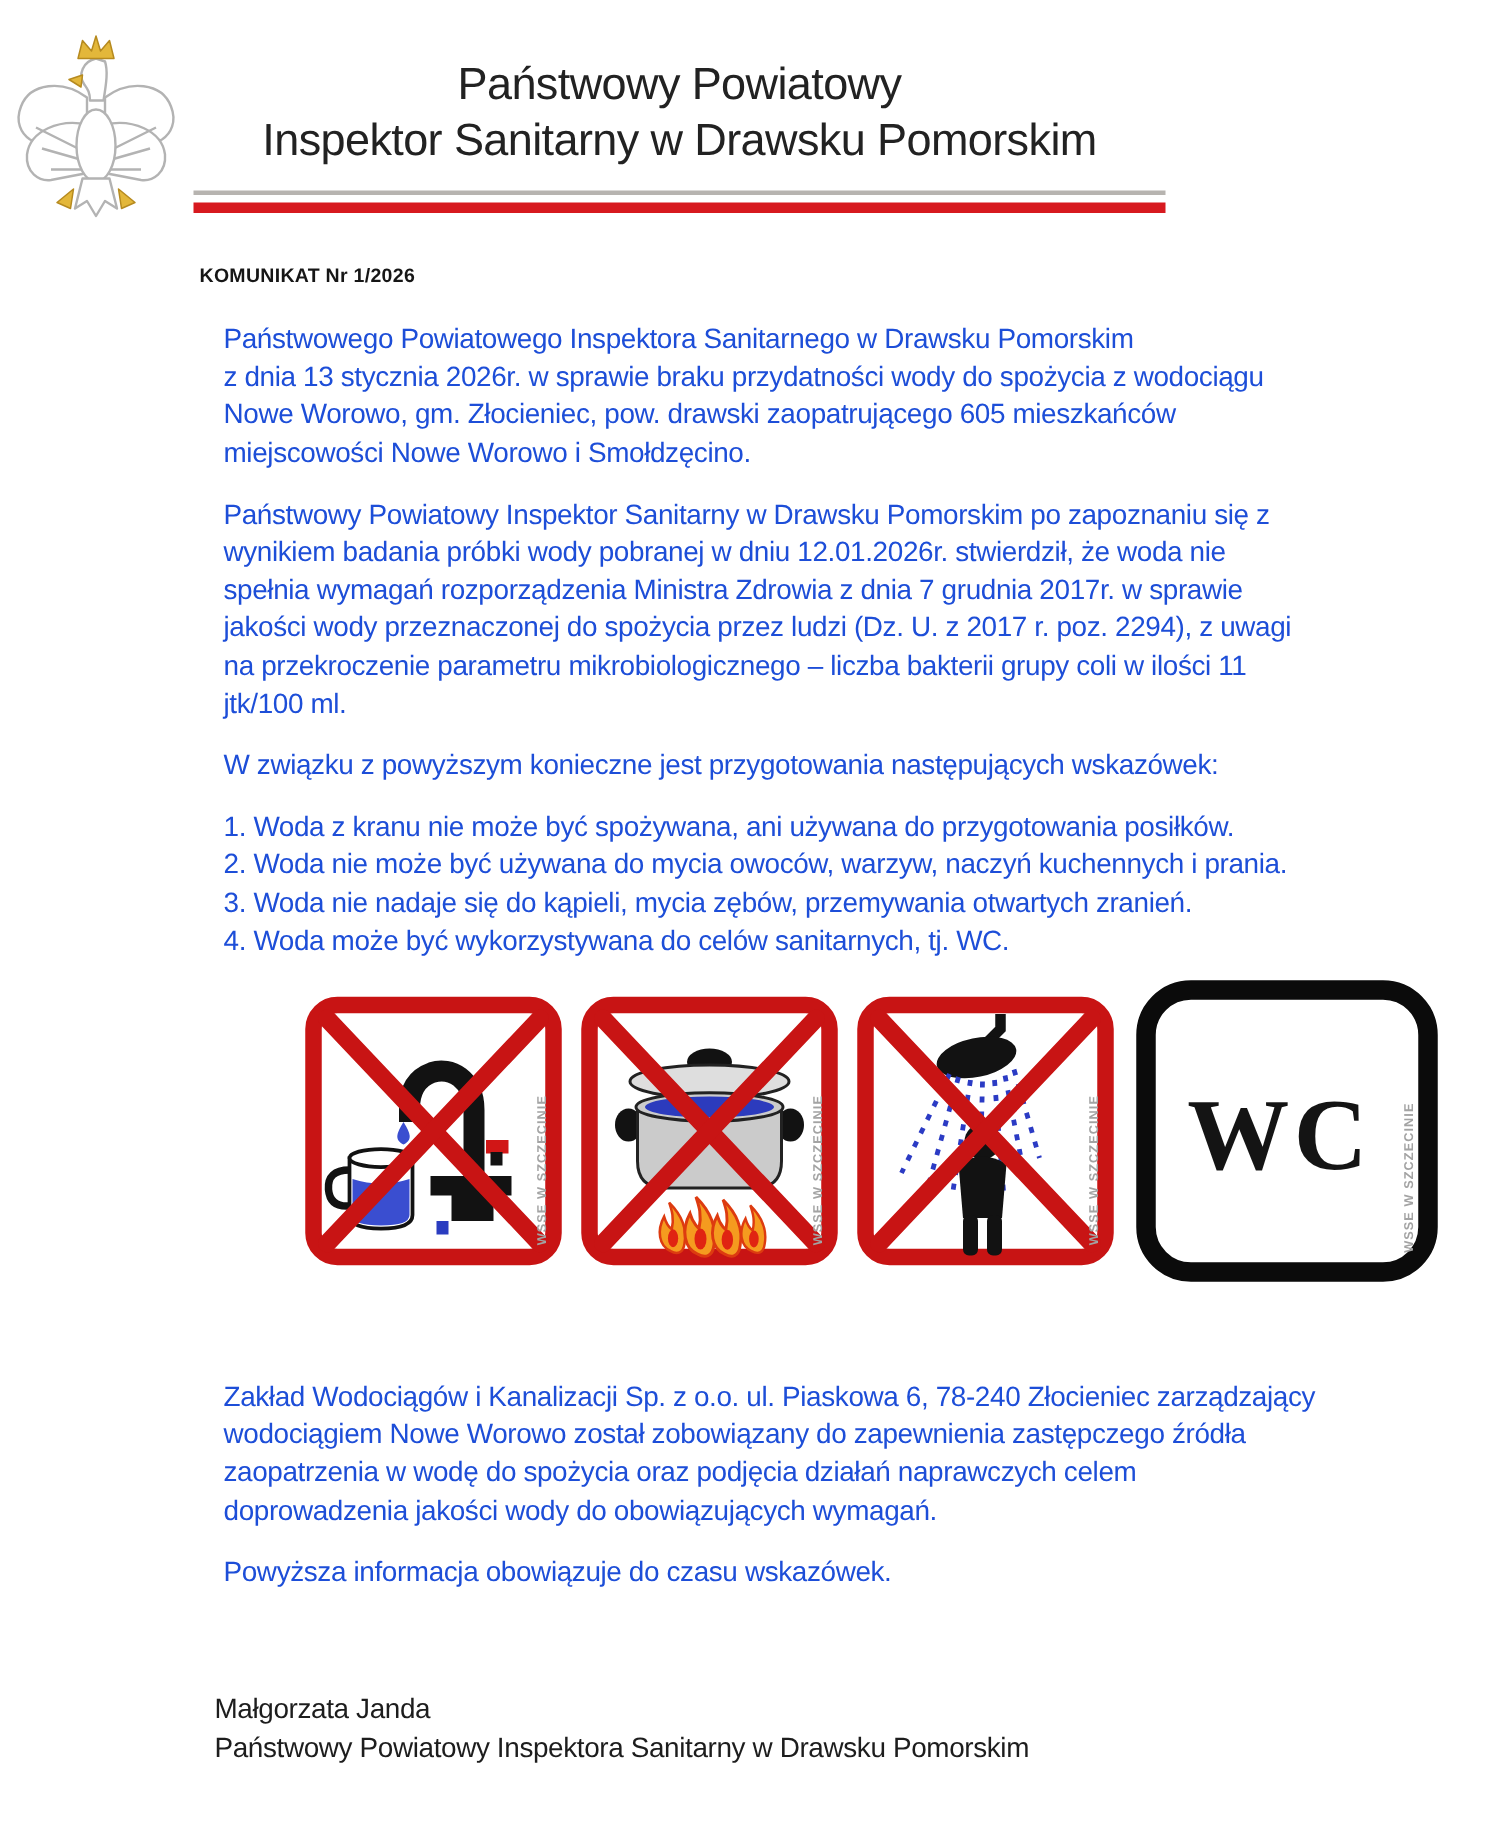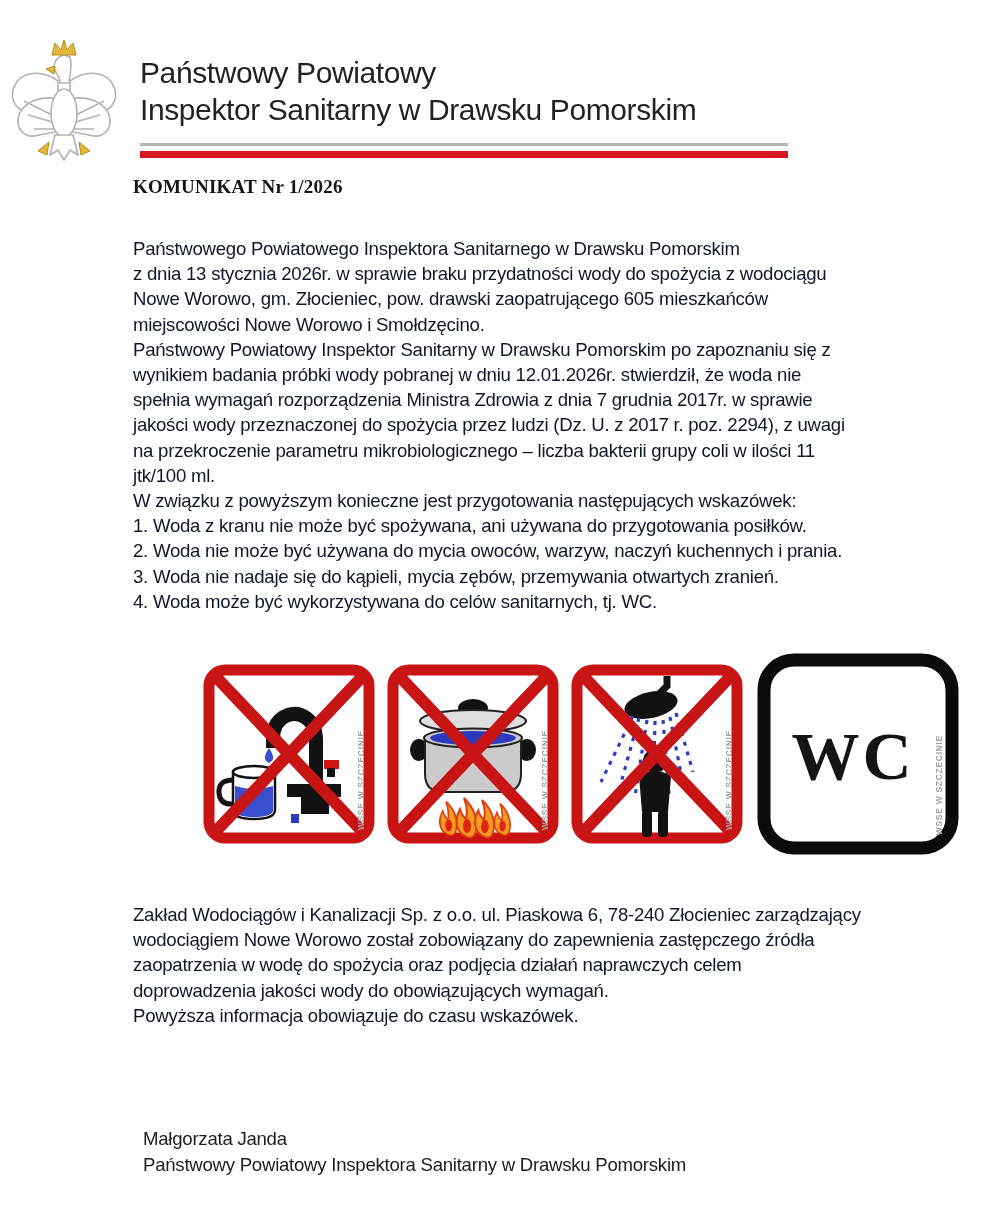--- a/index.html
+++ b/index.html
@@ -1,32 +1,32 @@
 <!DOCTYPE html>
 <html lang="pl"><head>
 <meta charset="utf-8">
 <style>
   html,body{margin:0;padding:0;background:#ffffff;}
   .page{
     position:relative;width:997px;height:1230px;background:#ffffff;
     font-family:"Liberation Sans",sans-serif;color:#1d1d1d;overflow:hidden;
   }
   
-  .letterhead{position:absolute;top:38px;left:8px;display:flex;gap:20px;}
+  .letterhead{position:absolute;top:22px;left:8px;display:flex;gap:9px;text-align:center;}
   .emblem{width:112px;height:136px;flex:0 0 auto;}
   .emblem svg{width:112px;height:136px;display:block;}
   .head-right{margin-top:16px;}
   .org-name{font-size:30px;line-height:37px;color:#222;letter-spacing:-0.4px;font-weight:400;}
   .flag-lines{width:648px;margin-top:15px;}
   .line-gray{height:3px;background:#b7b4b0;}
   .line-red{height:7px;background:#d7191f;margin-top:5px;}
   
   .doc{position:absolute;left:133px;top:176px;width:830px;}
-  .doc-title{font-size:19px;font-weight:bold;margin:0 0 38px 0;letter-spacing:0.2px;color:#161616;font-family:Liberation Serif, serif;}
-  .pre{white-space:pre-line;margin:0;font-size:18.6px;line-height:25.2px;letter-spacing:-0.25px;color:#0f172a;}
+  .doc-title{font-size:13px;font-weight:bold;margin:0 0 22px 0;letter-spacing:0.2px;color:#161616;}
+  .pre{white-space:pre-line;margin:16px;font-size:18.6px;line-height:25.2px;letter-spacing:-0.25px;color:#1d4ed8;}
   
   .pictos{position:absolute;left:203px;top:651px;display:flex;align-items:center;gap:12px;}
   .picto{position:relative;margin:0;padding:0;}
   .picto svg{display:block;}
   .watermark{
     position:absolute;right:9px;bottom:14px;
     writing-mode:vertical-rl;transform:rotate(180deg);
     font-size:8.5px;color:#a3a3a3;letter-spacing:0.7px;font-weight:bold;
   }
   .picto.wc .watermark{right:17px;bottom:22px;}

